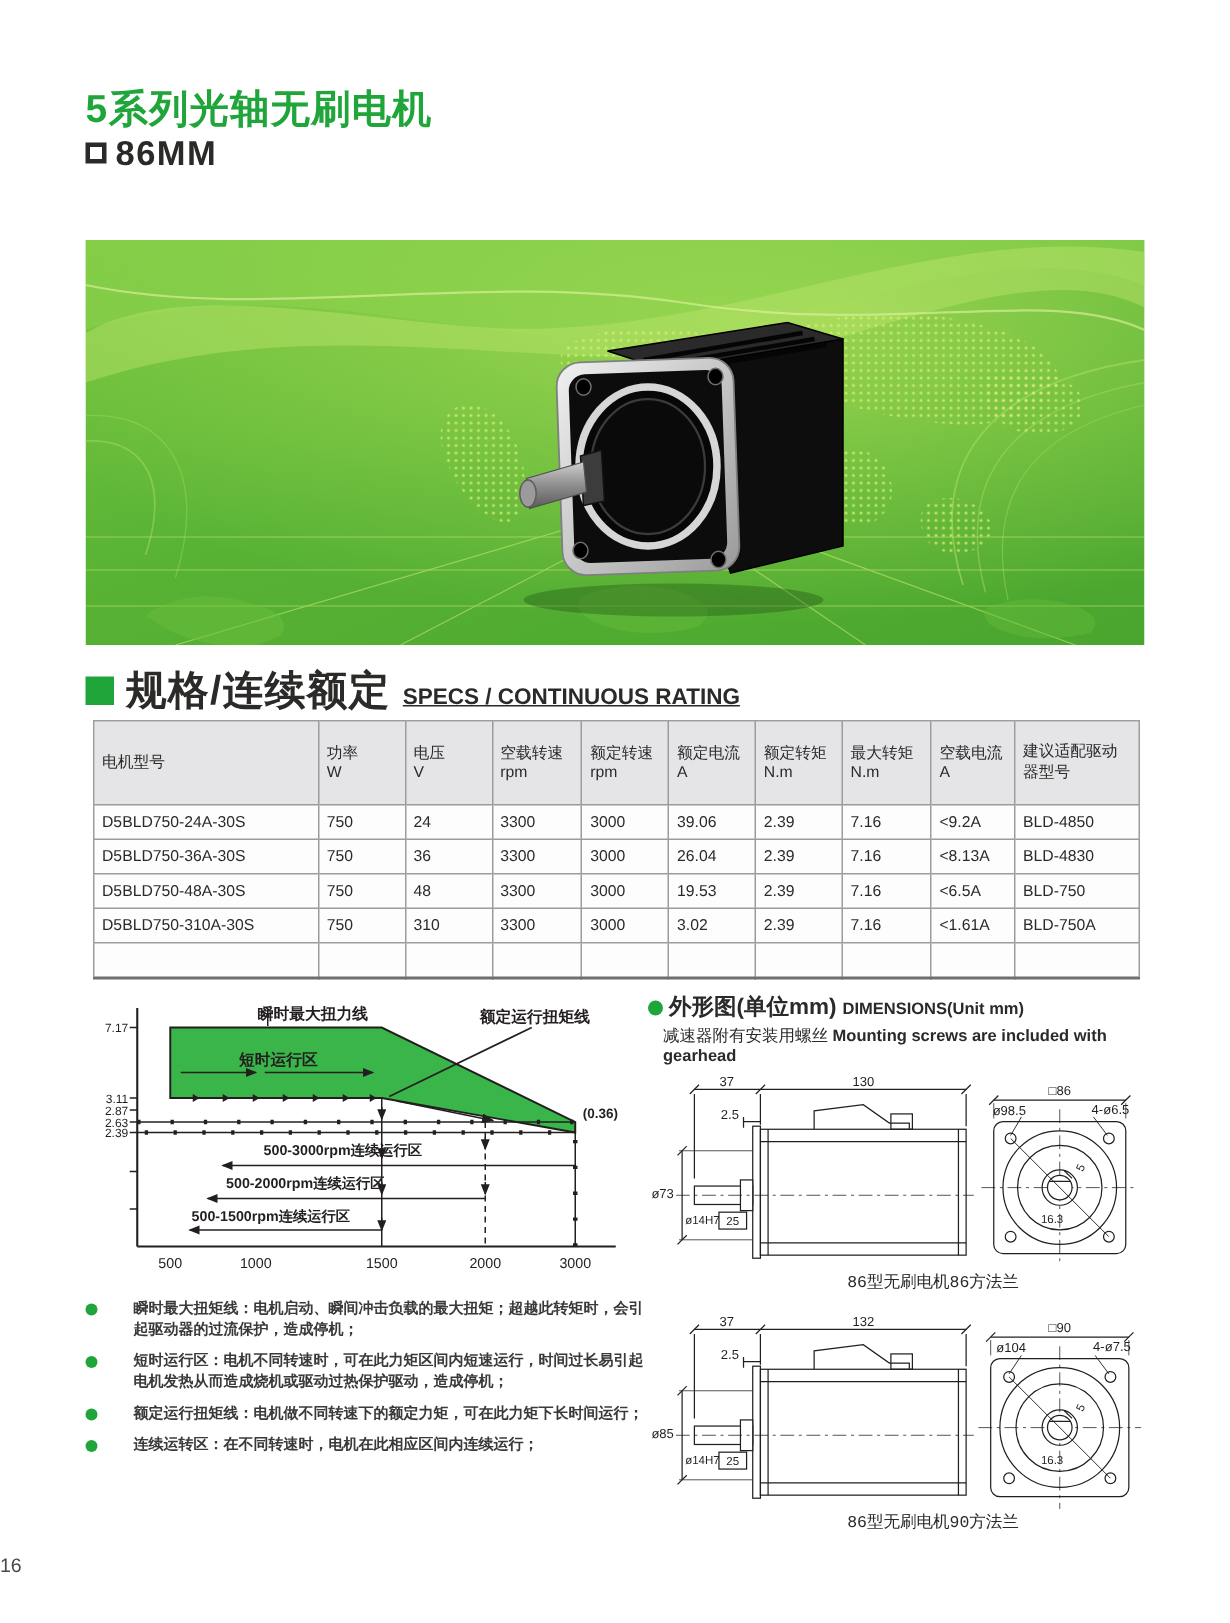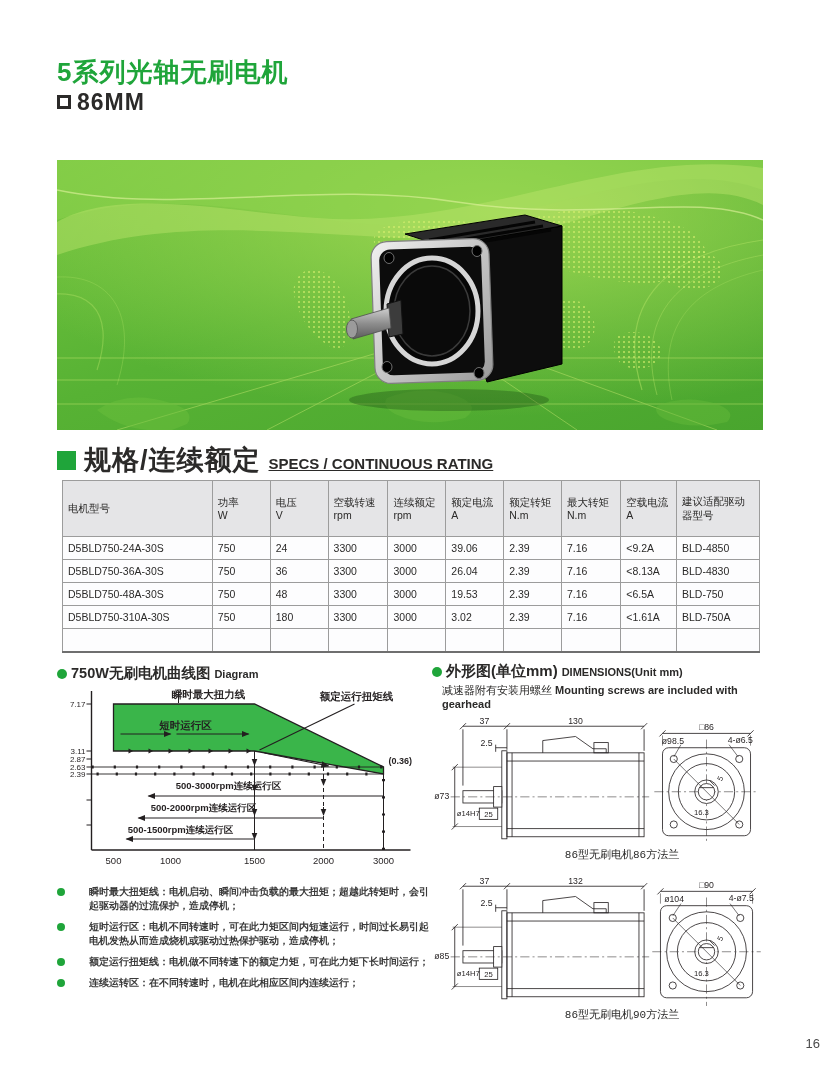--- a/index.html
+++ b/index.html
@@ -58,21 +58,21 @@
   ul.notes li .ntxt { font-size:10px; font-weight:bold; color:#3a3a3a; line-height:1.4; }
 
   svg.draw { display:block; width:330px; height:131px; margin-top:6px; }
   svg.draw text { font-family:"Liberation Sans","DejaVu Sans",sans-serif; fill:#231f20; }
   .dim-t { font-size:8.5px; }
   .dim-s { font-size:7.5px; }
   .draw-caption { font-family:Liberation Mono, monospace; font-size:11px; color:#2b2a29;
                   width:210px; margin-left:85px; text-align:center; }
   .gap { height:8px; }
 
-  .pageno { position:absolute; left:0; right:0; top:1036px; text-align:right; font-size:13px; color:#4a4a4a; }
+  .pageno { position:absolute; left:0; right:0; top:1036px; text-align:left; font-size:13px; color:#4a4a4a; }
 </style>
 </head>
 <body>
 
 <div class="page">
 
   <div class="hdr">
     <div class="series">5系列光轴无刷电机</div>
     <div class="frame">
       <span class="sq"></span>
@@ -189,21 +189,21 @@
           </th>
           <th>
             <div class="cl">电压</div>
             <div class="cu">V</div>
           </th>
           <th>
             <div class="cl">空载转速</div>
             <div class="cu">rpm</div>
           </th>
           <th>
-            <div class="cl">连续额定</div>
+            <div class="cl">额定转速</div>
             <div class="cu">rpm</div>
           </th>
           <th>
             <div class="cl">额定电流</div>
             <div class="cu">A</div>
           </th>
           <th>
             <div class="cl">额定转矩</div>
             <div class="cu">N.m</div>
           </th>
@@ -253,21 +253,21 @@
           <td>3000</td>
           <td>19.53</td>
           <td>2.39</td>
           <td>7.16</td>
           <td>&lt;6.5A</td>
           <td>BLD-750</td>
         </tr>
         <tr>
           <td>D5BLD750-310A-30S</td>
           <td>750</td>
-          <td>180</td>
+          <td>310</td>
           <td>3300</td>
           <td>3000</td>
           <td>3.02</td>
           <td>2.39</td>
           <td>7.16</td>
           <td>&lt;1.61A</td>
           <td>BLD-750A</td>
         </tr>
         <tr>
           <td></td>
@@ -278,25 +278,20 @@
           <td></td>
           <td></td>
           <td></td>
           <td></td>
           <td></td>
         </tr>
       </tbody>
   </table>
 
   <div class="col-l">
-    <div class="mini-title">
-      <span class="dot"></span>
-      <span class="cn">750W无刷电机曲线图</span>
-      <span class="en">Diagram</span>
-    </div>
 
     <svg class="chart" viewBox="0 0 365 188">
       <defs>
         <marker id="mA" markerWidth="9" markerHeight="8" refX="6.5" refY="3" orient="auto">
           <path d="M0,0 L7.5,3 L0,6 Z" fill="#231f20"></path>
         </marker>
         <path id="triR" d="M0,-2.6 L4.6,0 L0,2.6 Z" fill="#231f20"></path>
       </defs>
       <g stroke="#231f20" stroke-width="1.4">
         <line x1="33" y1="4" x2="33" y2="163"></line>

